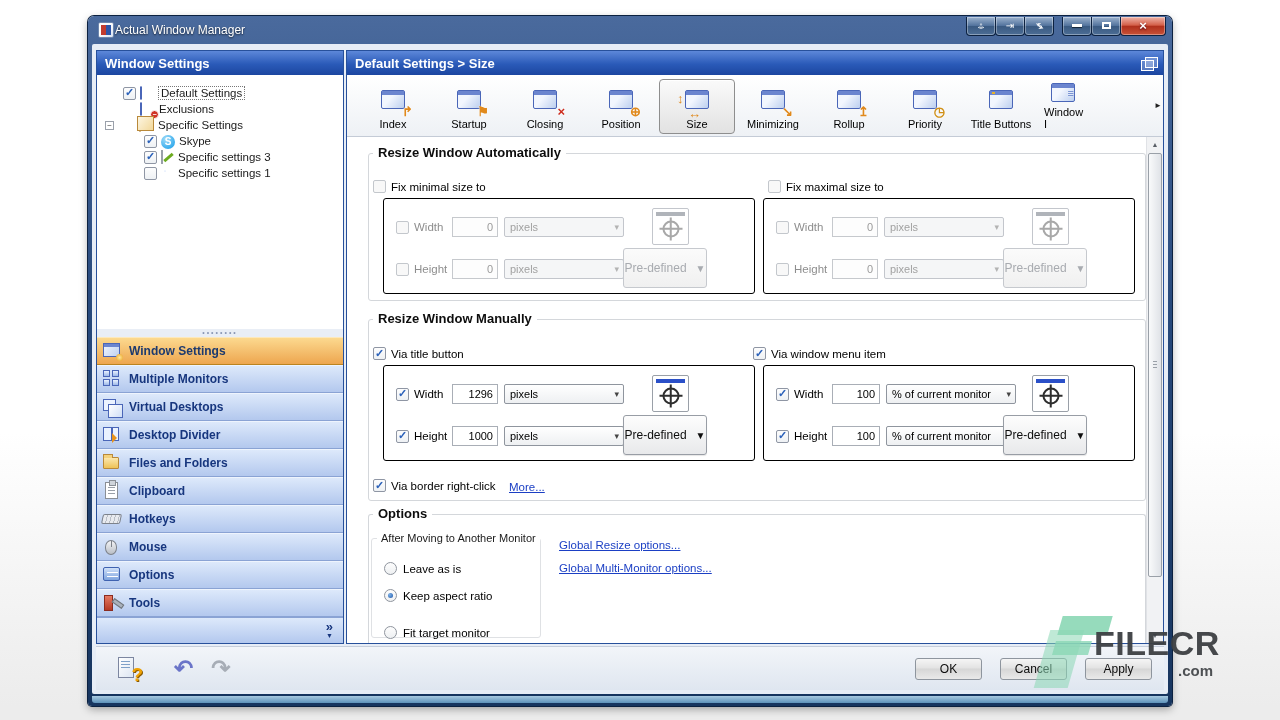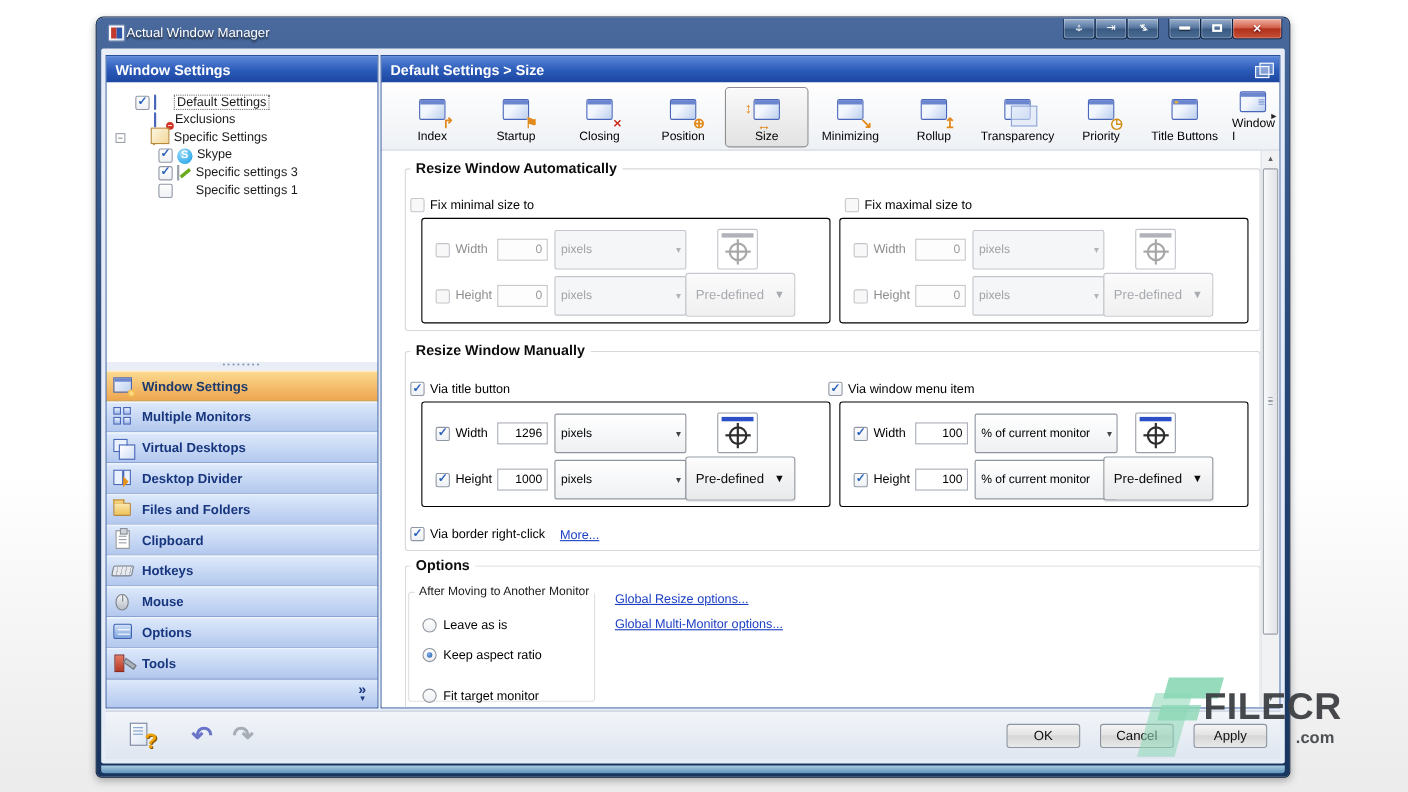--- a/index.html
+++ b/index.html
@@ -121,36 +121,36 @@
   .groupbox{position:absolute;border:1px solid #d4d7db;border-radius:3px;}
   .gb-title{position:absolute;top:-9px;left:4px;background:#fff;padding:0 5px;font-weight:bold;font-size:13px;color:#0d0d0d;white-space:nowrap;}
   .subpanel{position:absolute;border:1px solid #000000;border-radius:3px;}
   .cb-row{position:absolute;display:flex;align-items:center;gap:5px;white-space:nowrap;}
   .frow{position:absolute;left:12px;display:flex;align-items:center;height:22px;}
   .lab-wrap{width:56px;display:flex;align-items:center;gap:5px;}
   .dim{color:#8e8e8e;}
   .num{width:46px;height:20px;border:1px solid #a9aeb6;background:#fff;display:flex;align-items:center;justify-content:flex-end;
     padding-right:4px;font-size:11px;margin-right:6px;}
   .num.disabled{color:#9b9b9b;border-color:#c6c9cd;background:#fdfdfd;}
-  .combo{height:36px;border:1px solid #8f959e;border-radius:2px;background:linear-gradient(#ffffff,#eef0f2);
+  .combo{height:20px;border:1px solid #8f959e;border-radius:2px;background:linear-gradient(#ffffff,#eef0f2);
     display:flex;align-items:center;padding-left:5px;position:relative;font-size:11px;color:#000;}
   .combo .arr{margin-left:auto;padding:0 4px;color:#444;font-size:9px;}
   .combo.disabled{color:#a2a2a2;border-color:#c3c6cc;background:#f5f6f7;}
   .combo.disabled .arr{color:#b3b3b3;}
   .target-btn{position:absolute;width:37px;height:37px;border:1px solid #9aa0a8;border-radius:2px;background:#fff;}
   .target-btn .strip{position:absolute;left:3px;top:3px;right:3px;height:4px;background:#2b50c8;}
   .target-btn .scope{position:absolute;left:50%;top:56%;width:17px;height:17px;border:2px solid #2e2e2e;border-radius:50%;transform:translate(-50%,-50%);}
   .target-btn .scope::before{content:"";position:absolute;left:50%;top:-5px;bottom:-5px;width:1.5px;background:#2e2e2e;transform:translateX(-50%);}
   .target-btn .scope::after{content:"";position:absolute;top:50%;left:-5px;right:-5px;height:1.5px;background:#2e2e2e;transform:translateY(-50%);}
   .target-btn.disabled{border-color:#c3c6cc;}
   .target-btn.disabled .strip{background:#b0b4ba;}
   .target-btn.disabled .scope,{border-color:#a8a8a8;}
   .target-btn.disabled .scope{border-color:#a8a8a8;}
   .target-btn.disabled .scope::before,.target-btn.disabled .scope::after{background:#a8a8a8;}
-  .predef-btn{position:absolute;width:100px;height:40px;border:1px solid #989da5;border-radius:3px;
+  .predef-btn{position:absolute;width:84px;height:40px;border:1px solid #989da5;border-radius:3px;
     background:linear-gradient(#fdfdfd,#e8e9eb);display:flex;align-items:center;justify-content:center;gap:9px;
     font-size:12px;color:#0d0d0d;box-shadow:0 1px 1px rgba(0,0,0,.1);}
   .predef-btn .tri{font-size:10px;}
   .predef-btn.disabled{color:#a8abb0;border-color:#c6c9ce;box-shadow:none;background:linear-gradient(#fbfbfb,#f0f0f0);}
   .link{color:#1b3fc4;text-decoration:underline;white-space:nowrap;}
   .radio{width:13px;height:13px;border-radius:50%;border:1px solid #8f959e;background:linear-gradient(#fdfdfd,#eef0f2);position:relative;flex:0 0 13px;}
   .radio.selected::after{content:"";position:absolute;inset:3px;border-radius:50%;background:radial-gradient(circle at 35% 35%,#7db2e8,#1f57a8);}
   .radio-row{position:absolute;display:flex;align-items:center;gap:6px;white-space:nowrap;}
   .opt-group{position:absolute;border:1px solid #dfe1e4;border-radius:3px;}
   .opt-title{position:absolute;top:-7px;left:5px;background:#fff;padding:0 4px;font-size:11px;color:#1a1a1a;white-space:nowrap;}
@@ -396,26 +396,20 @@
         </div>
         <div class="tb-item">
           <span class="tb-ico">
               <span class="tb-win"></span>
               <span class="badge">↥</span>
             </span>
           <span class="tb-lab">Rollup</span>
         </div>
         <div class="tb-item">
           <span class="tb-ico">
-              <span class="tb-win ghost"></span>
-            </span>
-          <span class="tb-lab">Transparency</span>
-        </div>
-        <div class="tb-item">
-          <span class="tb-ico">
               <span class="tb-win"></span>
               <span class="badge gold">◷</span>
             </span>
           <span class="tb-lab">Priority</span>
         </div>
         <div class="tb-item">
           <span class="tb-ico">
               <span class="tb-win dots"></span>
             </span>
           <span class="tb-lab">Title Buttons</span>

